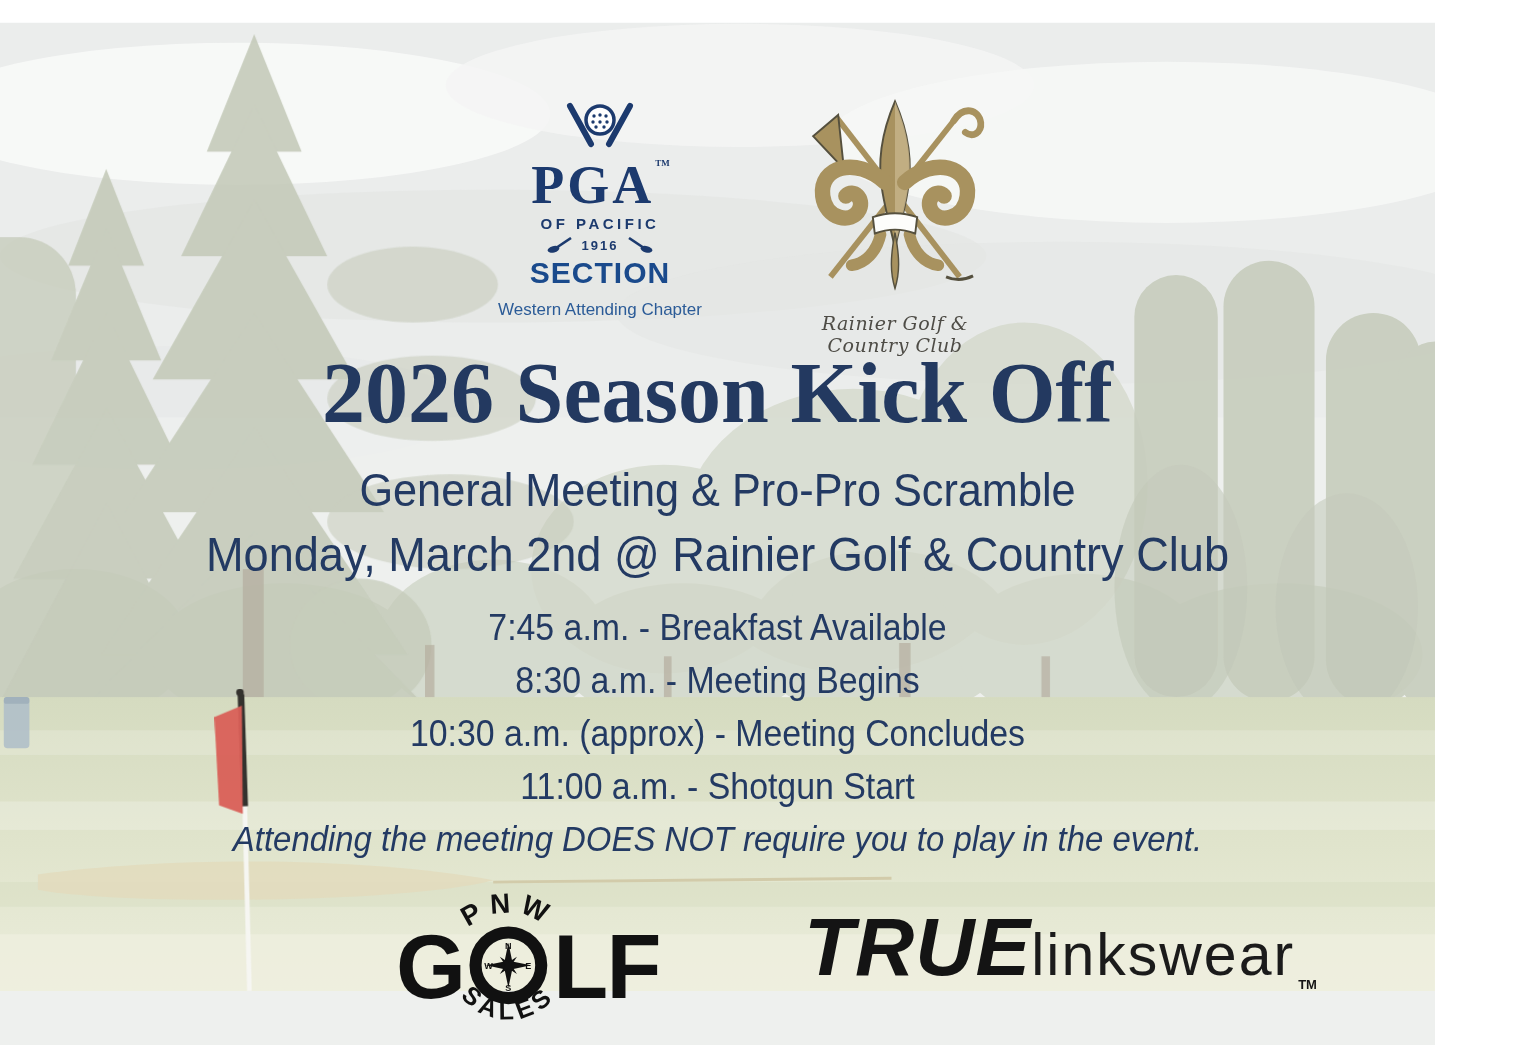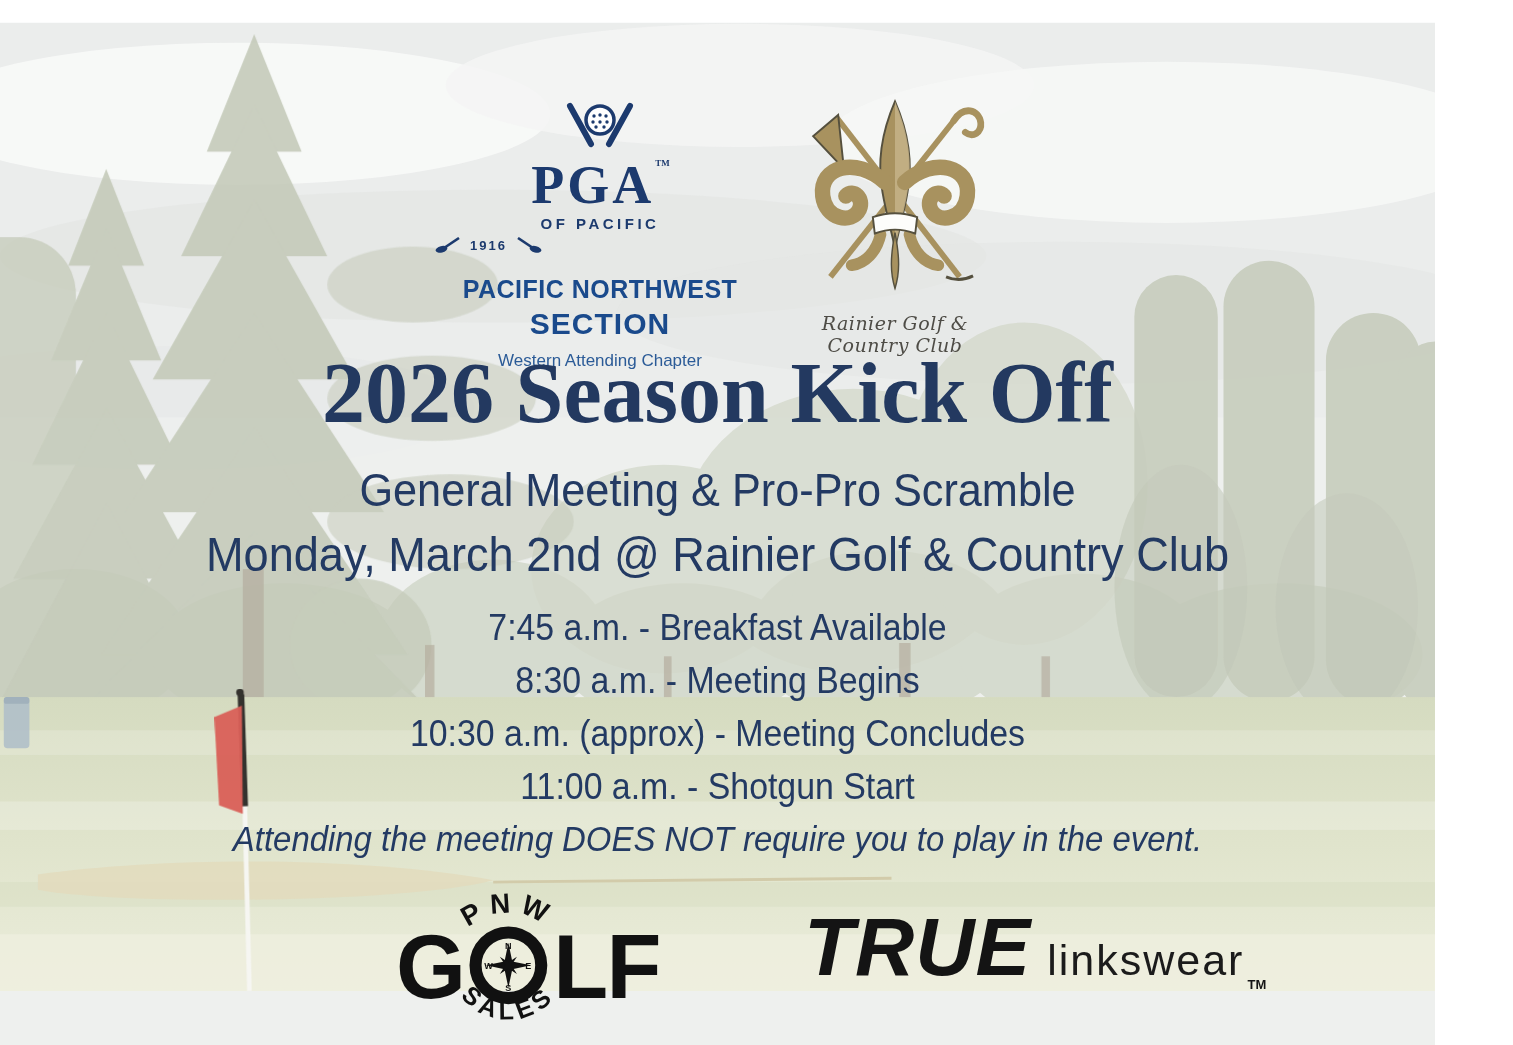--- a/index.html
+++ b/index.html
@@ -9,21 +9,21 @@
   }
   .bg{position:absolute; inset:0; display:block;}
 
   
   .pga-block{position:absolute; left:435px; top:98px; width:330px; text-align:center; color:#1c3a6e;}
   .pga-ball{display:block; margin:0 auto;}
   .pga-word{font-family:"Liberation Serif", serif; font-weight:700; font-size:54px; line-height:1;
             letter-spacing:3px; color:#1c3a6e; margin-top:2px; position:relative;}
   .pga-word sup{font-size:9px; font-weight:700; letter-spacing:0; vertical-align:super; position:relative; top:-18px; left:1px;}
   .pga-ofamerica{font-size:15px; font-weight:700; letter-spacing:3.5px; margin-top:3px;}
-  .pga-1916{display:flex; align-items:center; gap:9px; margin-top:5px;
+  .pga-1916{display:flex; justify-content:center; align-items:center; gap:9px; margin-top:5px;
             font-size:13px; font-weight:700; letter-spacing:2px;}
   .pga-s1{margin-top:22px; font-size:25px; font-weight:700; letter-spacing:0.5px; color:#1a4a8c;}
   .pga-s2{margin-top:3px; font-size:30px; font-weight:700; letter-spacing:1px; color:#1a4a8c;}
   .pga-chapter{margin-top:10px; font-size:17px; font-weight:400; color:#2b5b97;}
 
   
   .rainier-block{position:absolute; left:778px; top:88px; width:234px; text-align:center;}
   .rainier-art{display:block; margin:0 auto;}
   .rainier-script{font-family:"DejaVu Serif", serif; font-style:italic; font-size:19px;
                   color:#4e4c46; letter-spacing:0.5px; margin-top:12px;}
@@ -35,21 +35,21 @@
          line-height:1.05; margin:0; color:#233960;}
   .subtitle{top:463px; font-size:46px; font-weight:400;}
   .dateline{top:527px; font-size:48px; font-weight:400;}
   .schedule{top:601px; font-size:36px; line-height:53px; font-weight:400;}
   .note{top:819px; font-size:35px; font-style:italic; font-weight:400;}
 
   
   .pnw-block{position:absolute; left:396px; top:878px; width:268px;}
   .true-block{position:absolute; left:804px; top:906px; display:flex; align-items:baseline; color:#141414;}
   .true-word{font-size:82px; font-weight:700; font-style:italic; letter-spacing:1px; line-height:1;}
-  .linkswear-word{font-size:43px; font-weight:400; letter-spacing:2px; margin-left:16px; line-height:1; color:#1b1b1b;}
+  .linkswear-word{font-size:59px; font-weight:400; letter-spacing:2px; line-height:1; color:#1b1b1b;}
   .true-tm{font-size:13px; font-weight:700; margin-left:3px; position:relative; top:14px;}
 </style>
 </head>
 <body>
 
 <div class="canvas">
 
   <svg class="bg" viewBox="0 0 1513 1045" preserveAspectRatio="none" aria-hidden="true">
 
     <rect x="0" y="0" width="1513" height="760" fill="#ebedec"></rect>
@@ -165,21 +165,20 @@
       <svg width="26" height="16" viewBox="0 0 26 16" aria-hidden="true">
         <line x1="24" y1="1" x2="9" y2="11" stroke="#1c3a6e" stroke-width="2.6"></line>
         <ellipse cx="6.5" cy="12.3" rx="6" ry="3.2" fill="#1c3a6e" transform="rotate(-14 6.5 12.3)"></ellipse>
       </svg>
       <span>1916</span>
       <svg width="26" height="16" viewBox="0 0 26 16" aria-hidden="true">
         <line x1="2" y1="1" x2="17" y2="11" stroke="#1c3a6e" stroke-width="2.6"></line>
         <ellipse cx="19.5" cy="12.3" rx="6" ry="3.2" fill="#1c3a6e" transform="rotate(14 19.5 12.3)"></ellipse>
       </svg>
     </div>
-    <div class="pga-s1">PACIFIC NORTHWEST</div>
     <div class="pga-s2">SECTION</div>
     <div class="pga-chapter">Western Attending Chapter</div>
   </div>
 
   <div class="rainier-block">
     <svg class="rainier-art" width="210" height="212" viewBox="0 0 210 220" aria-hidden="true">
 
       <line x1="44" y1="30" x2="172" y2="196" stroke="#a8925f" stroke-width="6"></line>
       <path d="M20,50 L46,28 L52,84 Z" fill="#a8925f" stroke="#55503e" stroke-width="2"></path>
 

